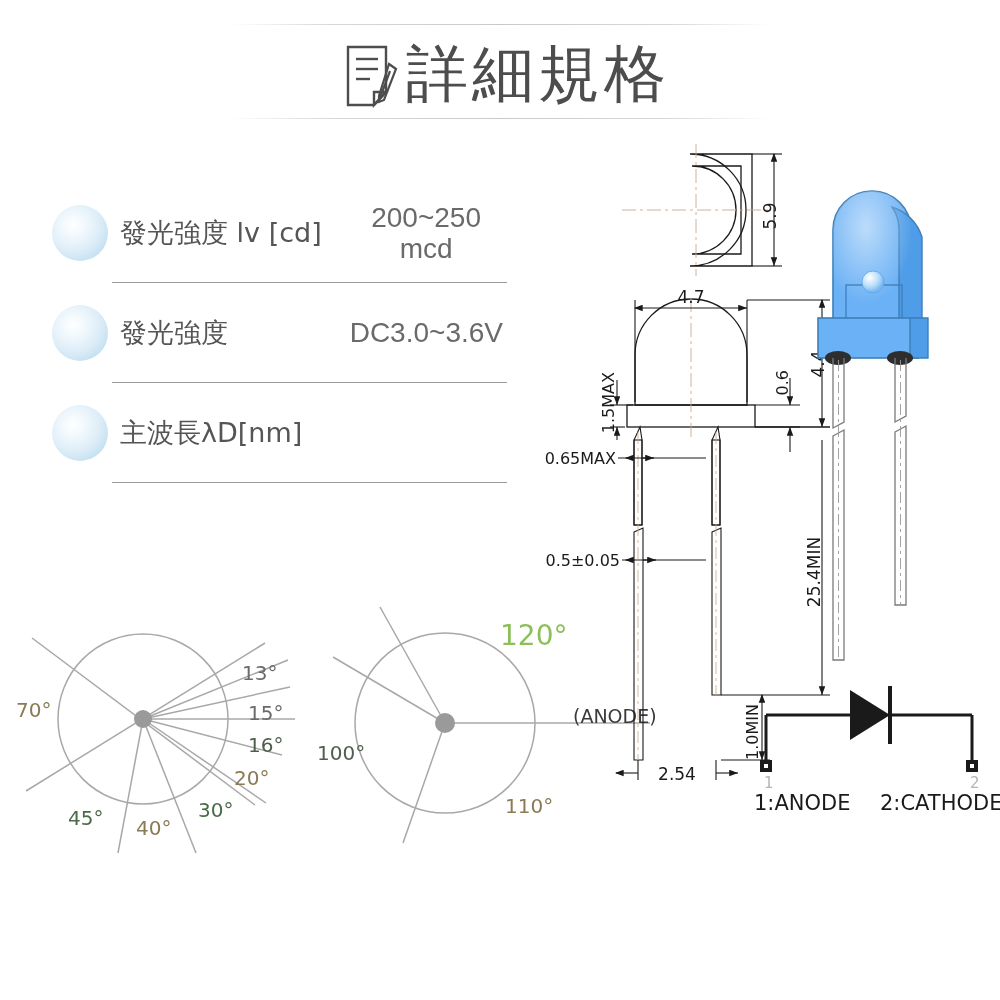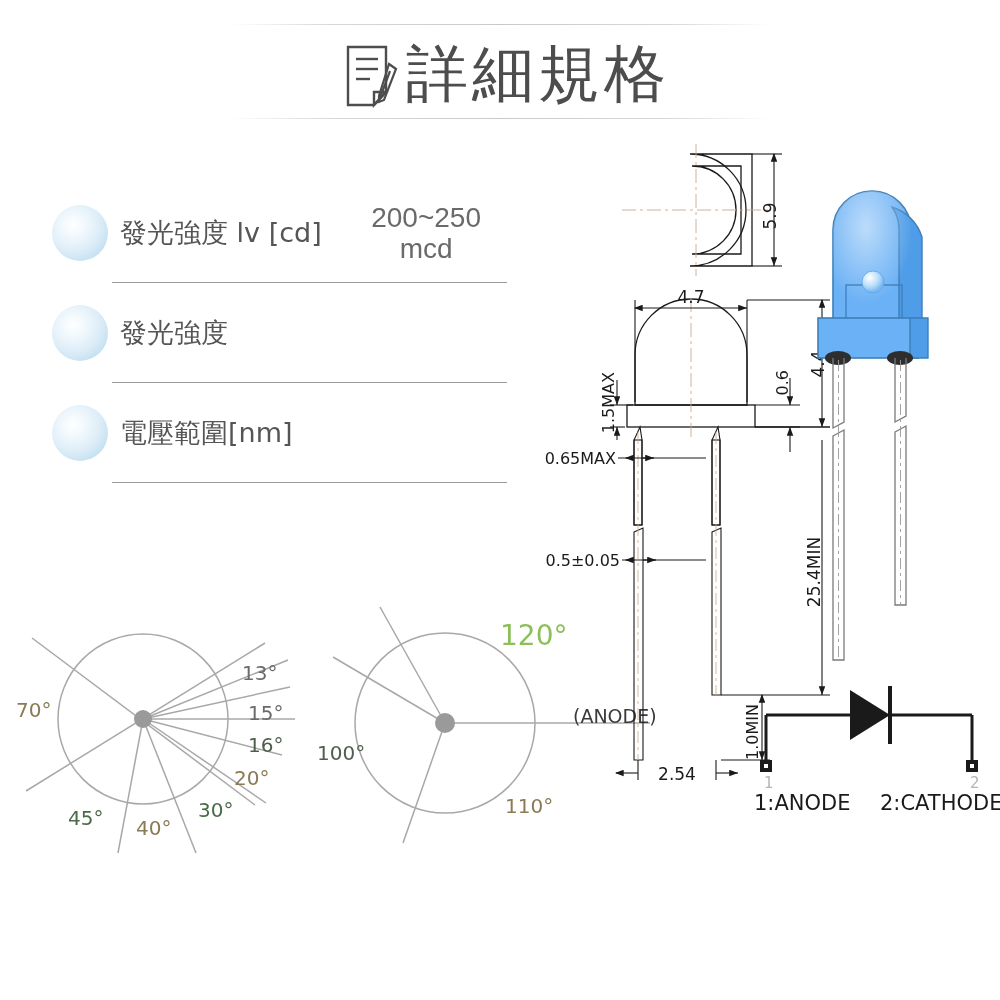--- a/index.html
+++ b/index.html
@@ -77,27 +77,30 @@
       <div class="spec-val two">
         <span>200~250</span>
         <span>mcd</span>
       </div>
       <div class="spec-line"></div>
     </div>
 
     <div class="spec-row">
       <div class="bullet"></div>
       <div class="spec-label">發光強度</div>
+      <div class="spec-val">
+        <span>DC3.0~3.6V</span>
+      </div>
       <div class="spec-line"></div>
     </div>
 
 
     <div class="spec-row">
       <div class="bullet"></div>
-      <div class="spec-label">電壓範圍[nm]</div>
+      <div class="spec-label">主波長λD[nm]</div>
       <div class="spec-line"></div>
     </div>
 
   </div>
 
   <div class="polar" style="left:10px;top:595px;">
     <svg width="310" height="260" viewBox="0 0 310 260">
       <g stroke="#a8a8a8" stroke-width="1.5" fill="none">
         <circle cx="133" cy="124" r="85"></circle>
         <line x1="133" y1="124" x2="285" y2="124"></line>

